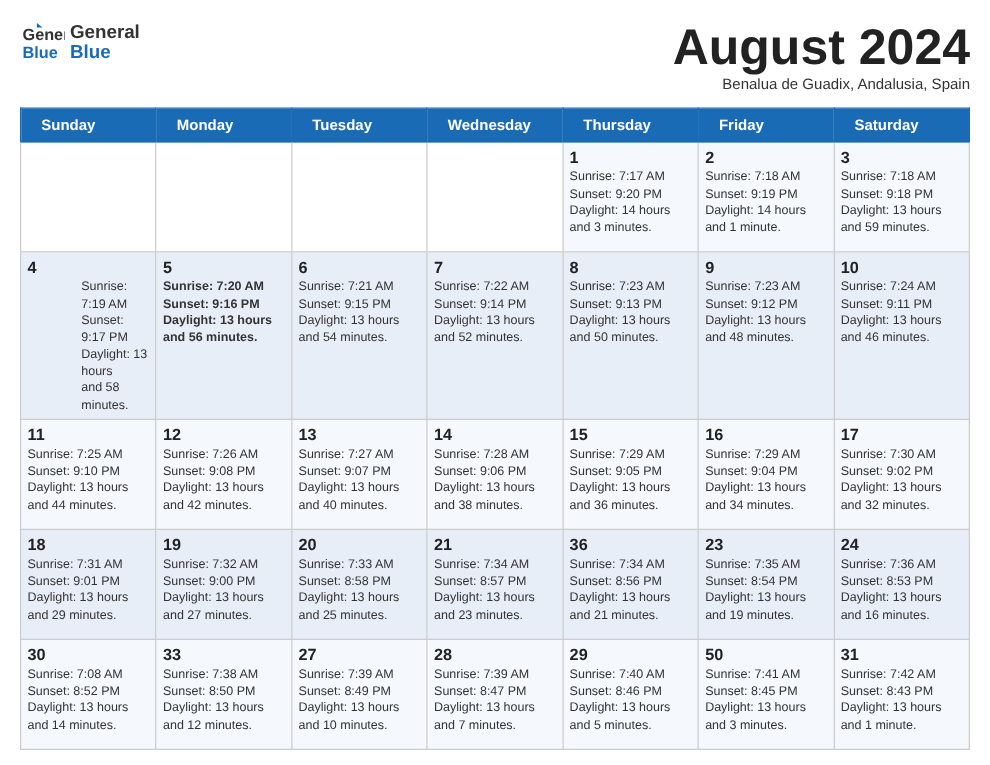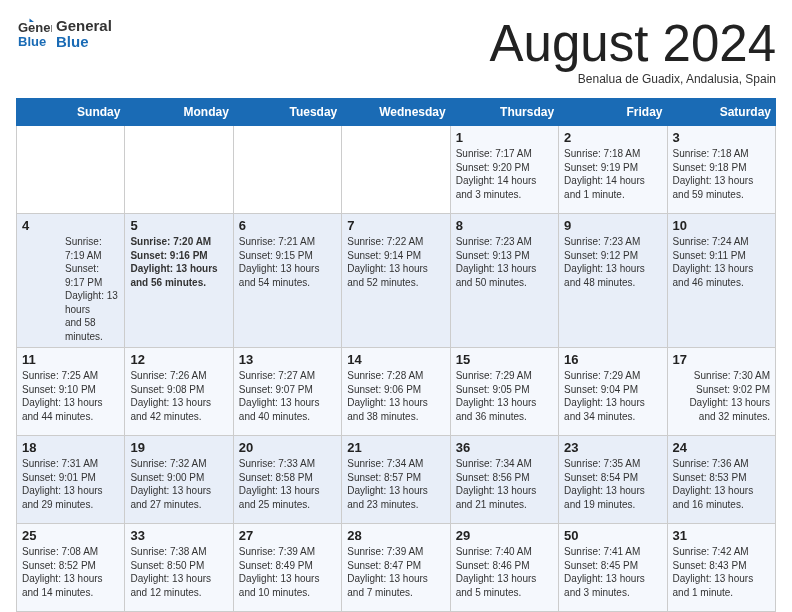--- a/index.html
+++ b/index.html
@@ -18,42 +18,42 @@
     }
     .logo {
       display: flex;
       align-items: center;
       gap: 4px;
     }
     .title-block {
       text-align: right;
     }
     .month-title {
-      font-size: 51px;
-      font-weight: normal;
+      font-size: 40px;
+      font-weight: bold;
       color: #222;
       line-height: 1.1;
     }
     .subtitle {
       font-size: 12px;
       color: #333;
       font-weight: normal;
     }
     table {
       width: 100%;
       border-collapse: collapse;
       table-layout: fixed;
     }
     thead tr th {
       background-color: #1a6bb5;
       color: #fff;
       font-size: 12px;
       font-weight: bold;
-      padding: 6px 4px;
-      text-align: right;
+      padding: 6px 16px;
+      text-align: left;
       border: 1px solid #1a6bb5;
     }
     tbody tr td {
       border: 1px solid #ccc;
       vertical-align: top;
       padding: 4px 5px;
       font-size: 10.5px;
       color: #222;
       height: 88px;
       background: #fff;
@@ -230,21 +230,21 @@
         </td>
         <td>
           <span class="day-num">16</span>
           <div class="day-info" style="white-space: pre-line;">Sunrise: 7:29 AM
 Sunset: 9:04 PM
 Daylight: 13 hours
 and 34 minutes.</div>
         </td>
         <td>
           <span class="day-num">17</span>
-          <div class="day-info" style="white-space: pre-line; text-align: right;">Sunrise: 7:30 AM
+          <div class="day-info" style="white-space: pre-line;">Sunrise: 7:30 AM
 Sunset: 9:02 PM
 Daylight: 13 hours
 and 32 minutes.</div>
         </td>
       </tr>
       <tr>
         <td>
           <span class="day-num">18</span>
           <div class="day-info" style="white-space: pre-line;">Sunrise: 7:31 AM
 Sunset: 9:01 PM
@@ -289,21 +289,21 @@
         <td>
           <span class="day-num">24</span>
           <div class="day-info" style="white-space: pre-line;">Sunrise: 7:36 AM
 Sunset: 8:53 PM
 Daylight: 13 hours
 and 16 minutes.</div>
         </td>
       </tr>
       <tr>
         <td>
-          <span class="day-num">25</span>
+          <span class="day-num">30</span>
           <div class="day-info" style="white-space: pre-line;">Sunrise: 7:08 AM
 Sunset: 8:52 PM
 Daylight: 13 hours
 and 14 minutes.</div>
         </td>
         <td>
           <span class="day-num">33</span>
           <div class="day-info" style="white-space: pre-line;">Sunrise: 7:38 AM
 Sunset: 8:50 PM
 Daylight: 13 hours

